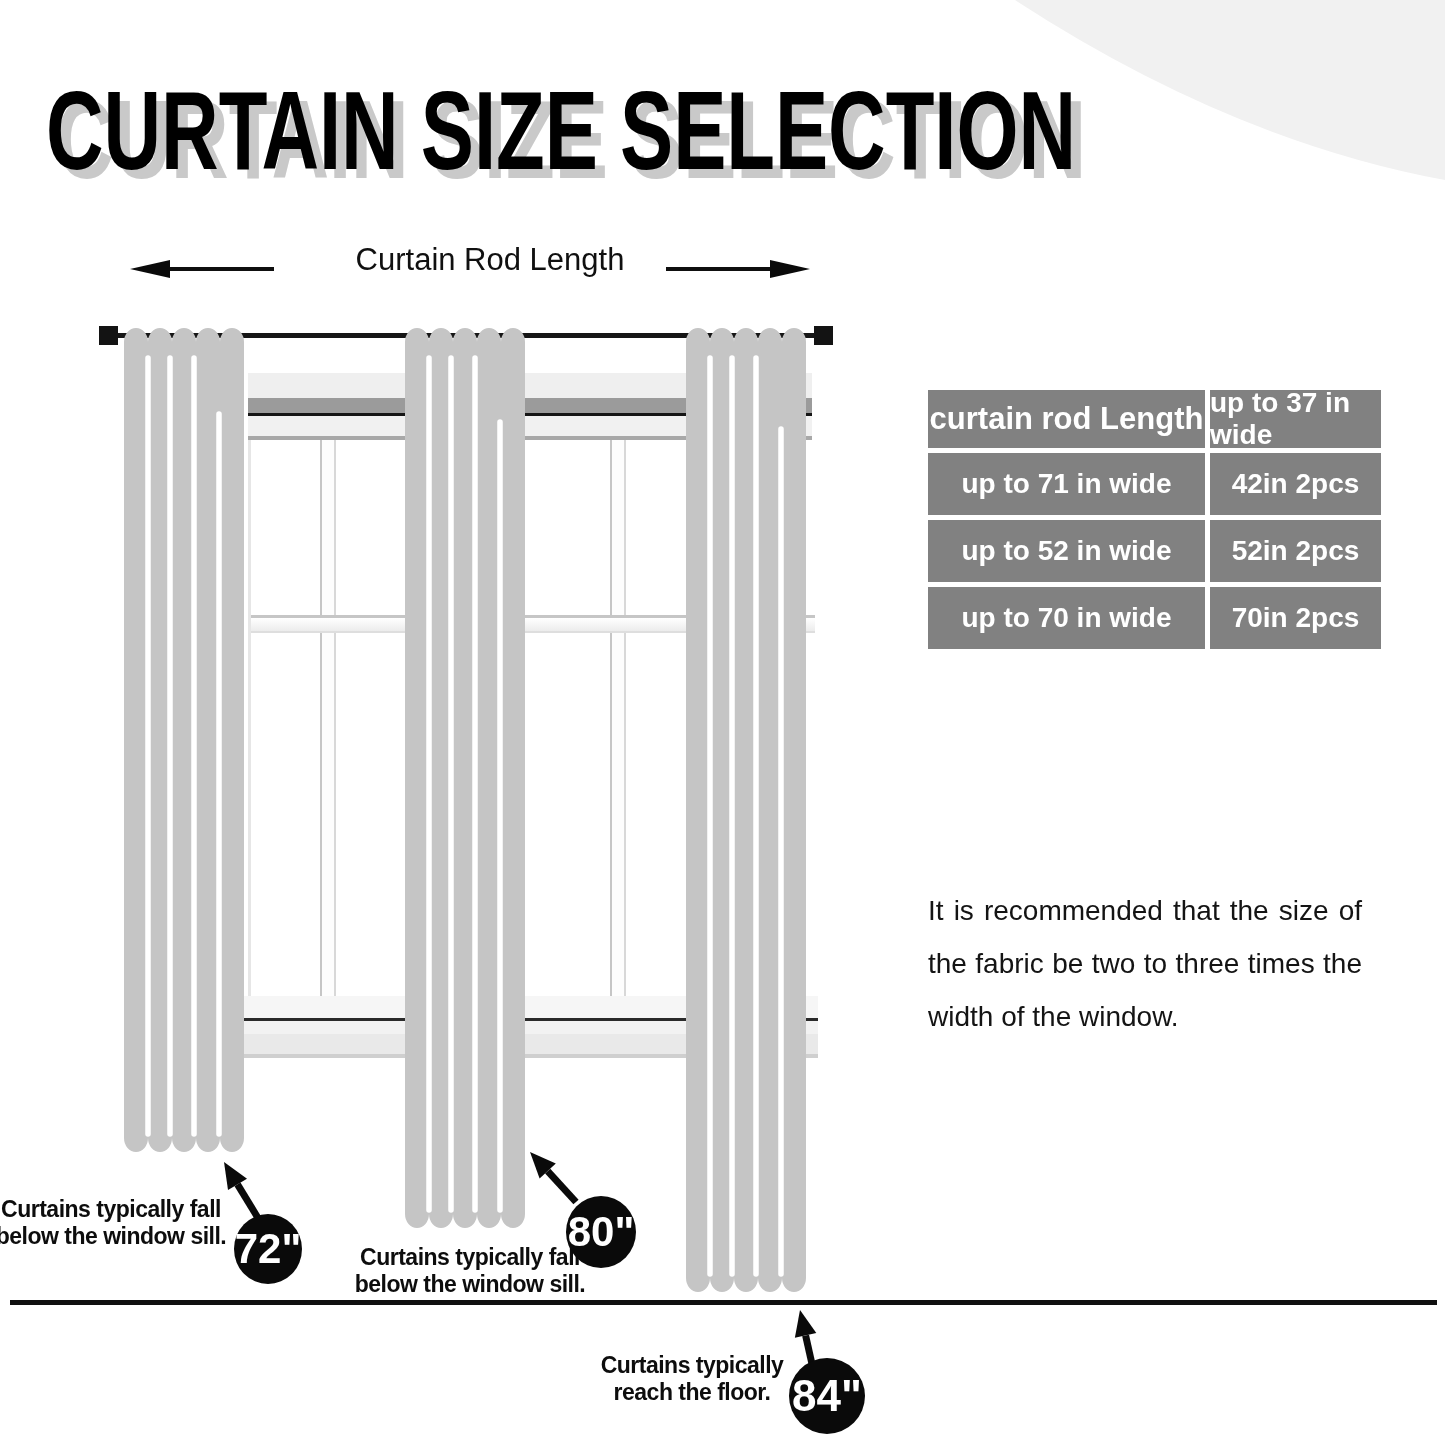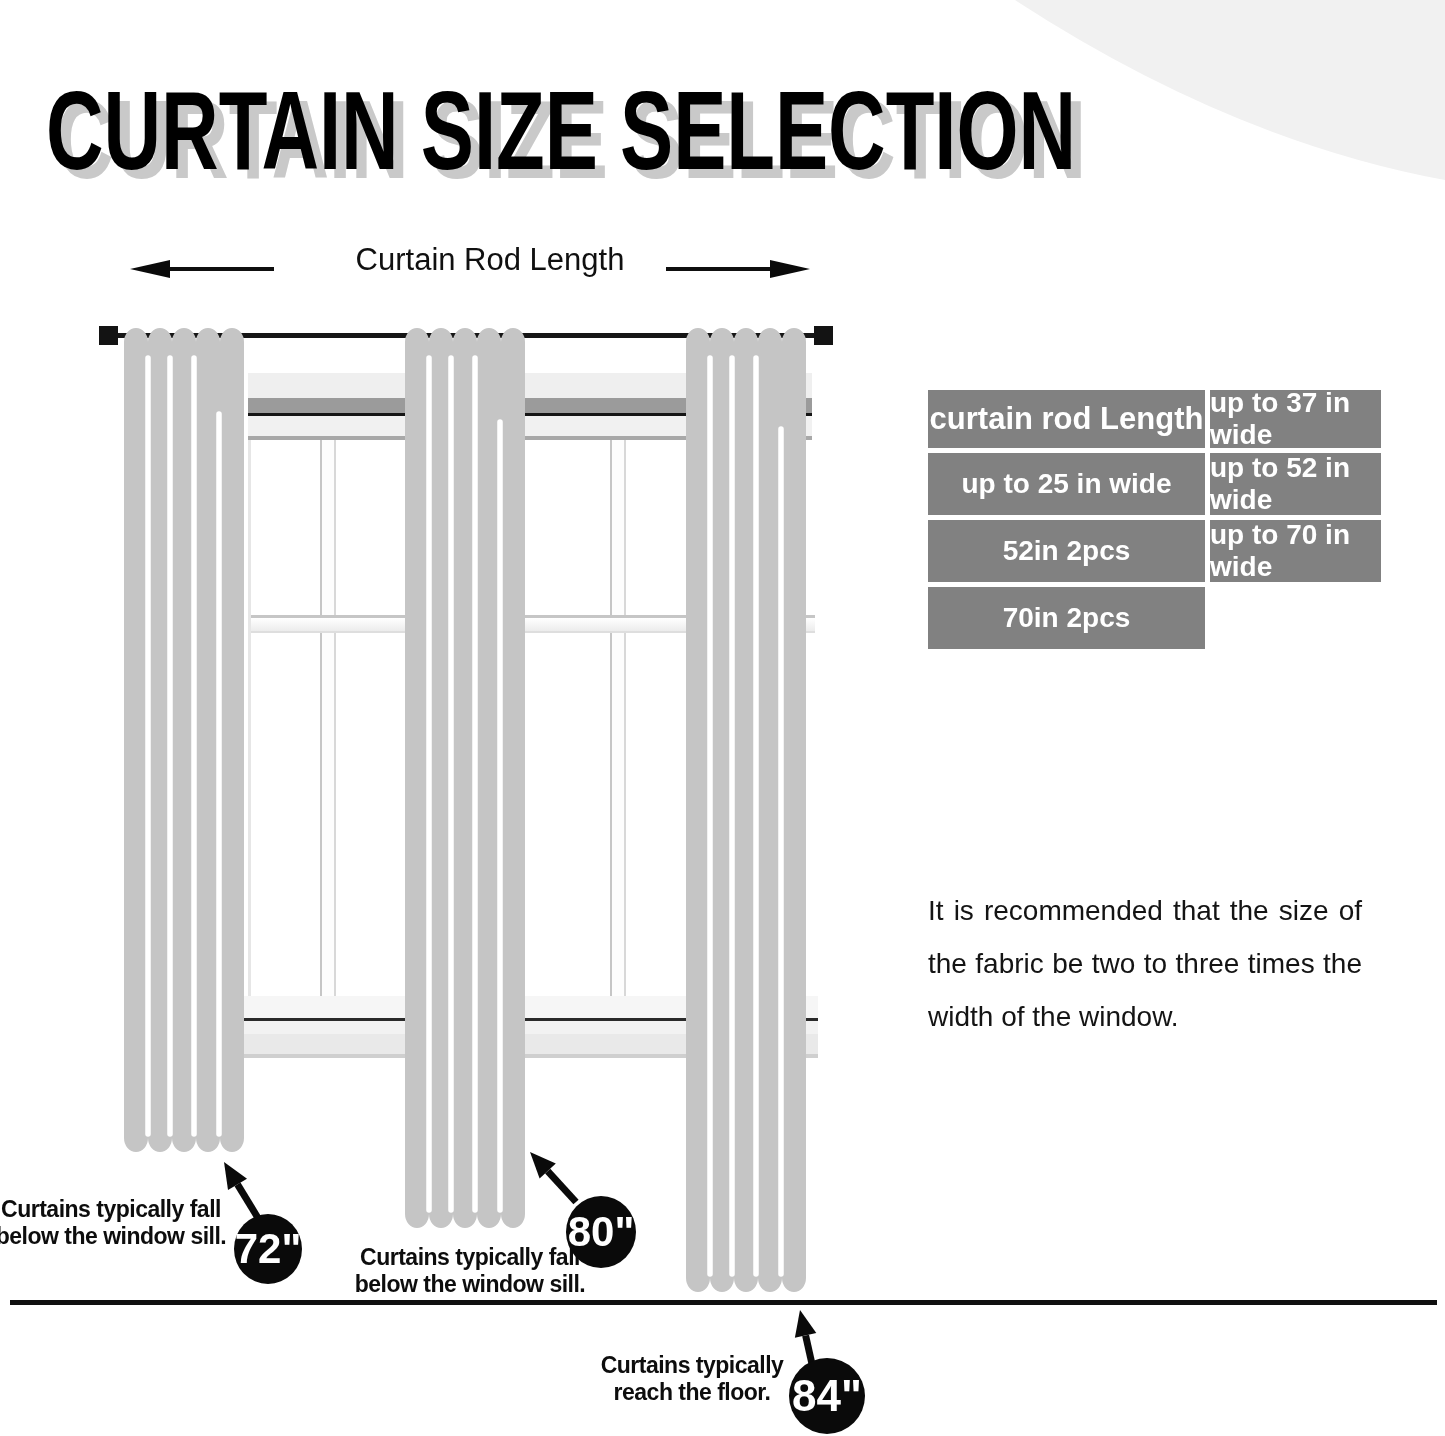--- a/index.html
+++ b/index.html
@@ -120,21 +120,22 @@
     <path class="curtain-shape" d="M2,28 a12,14 0 0 1 24,0 a12,14 0 0 1 24,0 a12,14 0 0 1 24,0 a12,14 0 0 1 24,0 a12,14 0 0 1 24,0 L122,964 a12,14 0 0 1 -24,0 a12,14 0 0 1 -24,0 a12,14 0 0 1 -24,0 a12,14 0 0 1 -24,0 a12,14 0 0 1 -24,0 Z"></path>
     <line class="fold" x1="26" y1="44" x2="26" y2="960"></line>
     <line class="fold" x1="48" y1="44" x2="48" y2="960"></line>
     <line class="fold" x1="72" y1="44" x2="72" y2="960"></line>
     <line class="fold" x1="97" y1="115" x2="97" y2="960"></line>
   </svg>
 
   <div class="abs size-table">
     <div class="cell hdr">curtain rod Length</div>
     <div class="cell">up to 37 in wide</div>
-    <div class="cell">up to 25 in wide</div>
+    <div class="cell">up to 71 in wide</div>
+    <div class="cell">42in 2pcs</div>
     <div class="cell">up to 52 in wide</div>
     <div class="cell">52in 2pcs</div>
     <div class="cell">up to 70 in wide</div>
     <div class="cell">70in 2pcs</div>
   </div>
 
   <div class="abs recommendation">It is recommended that the size of the fabric be two to three times the width of the window.</div>
 
   <div class="abs floor-line"></div>
 

